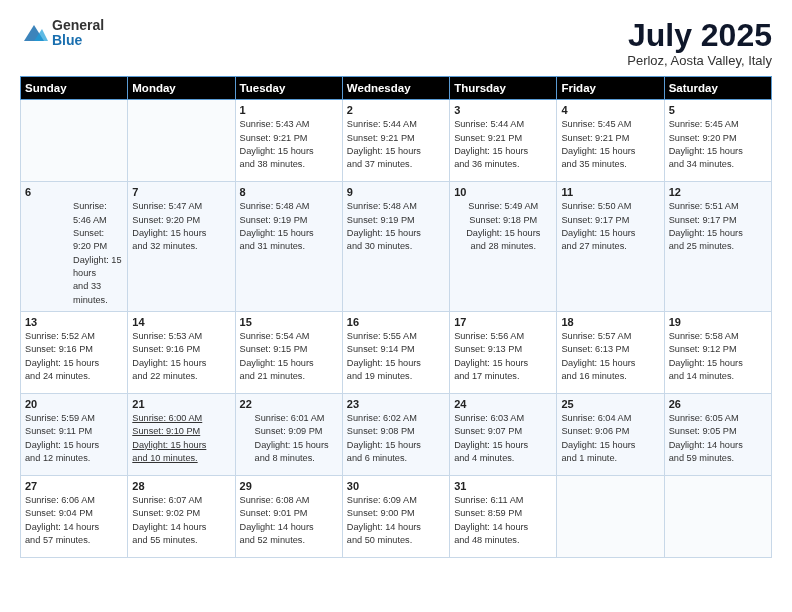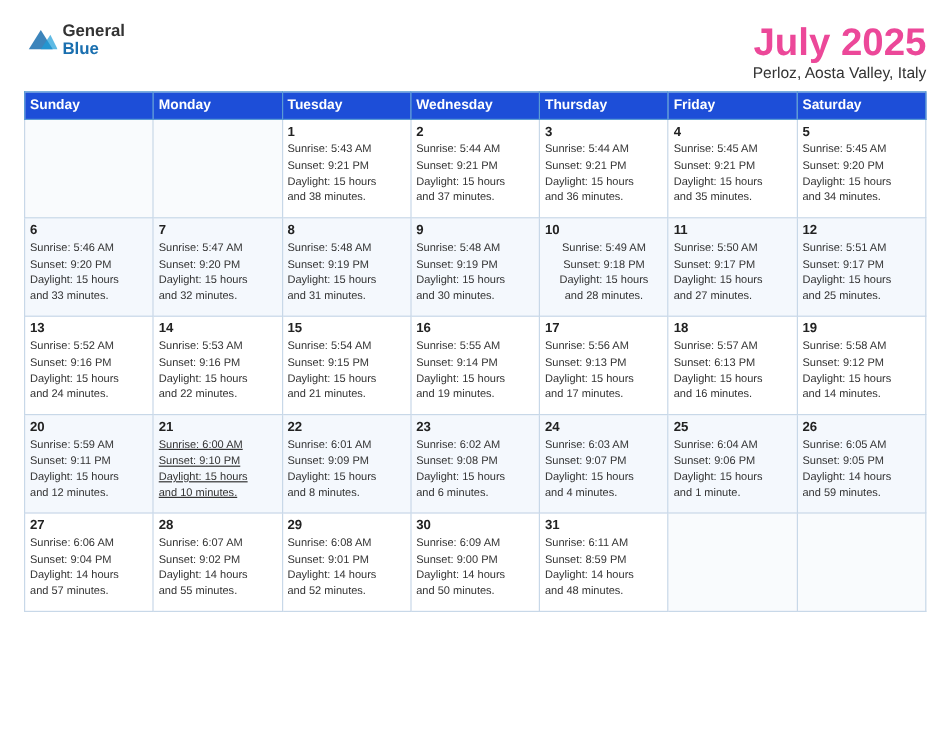--- a/index.html
+++ b/index.html
@@ -46,36 +46,36 @@
     .logo-icon {
       width: 28px;
       height: 28px;
     }
     .title-block {
       text-align: right;
     }
     .main-title {
       font-size: 32px;
       font-weight: bold;
-      color: #ec4899;
+      color: #0f172a;
       line-height: 1.1;
     }
     .subtitle {
       font-size: 13px;
       color: #333;
     }
     
     .calendar {
       width: 100%;
       border-collapse: collapse;
       flex: 1;
       table-layout: fixed;
     }
     .calendar thead tr {
-      background: #1d4ed8;
+      background: #000000;
       color: #fff;
     }
     .calendar thead th {
       font-size: 11.5px;
       font-weight: bold;
       padding: 5px 4px;
       text-align: left;
       border: 1px solid #5a9bd4;
     }
     .calendar tbody tr {
@@ -175,21 +175,21 @@
             <span class="day-num">5</span>
             <div class="day-info" style="white-space: pre-line;">Sunrise: 5:45 AM
 Sunset: 9:20 PM
 Daylight: 15 hours
 and 34 minutes.</div>
           </td>
         </tr>
         <tr>
           <td>
             <span class="day-num">6</span>
-            <div class="day-info" style="white-space: pre-line;">Sunrise: 5:46 AM
+            <div class="day-info" style="white-space: pre-line; margin-left: 48px;">Sunrise: 5:46 AM
 Sunset: 9:20 PM
 Daylight: 15 hours
 and 33 minutes.</div>
           </td>
           <td>
             <span class="day-num">7</span>
             <div class="day-info" style="white-space: pre-line;">Sunrise: 5:47 AM
 Sunset: 9:20 PM
 Daylight: 15 hours
 and 32 minutes.</div>
@@ -291,21 +291,21 @@
           </td>
           <td>
             <span class="day-num">21</span>
             <div class="day-info" style="white-space: pre-line; text-decoration: underline;">Sunrise: 6:00 AM
 Sunset: 9:10 PM
 Daylight: 15 hours
 and 10 minutes.</div>
           </td>
           <td>
             <span class="day-num">22</span>
-            <div class="day-info" style="white-space: pre-line;">Sunrise: 6:01 AM
+            <div class="day-info" style="white-space: pre-line; margin-left: 15px;">Sunrise: 6:01 AM
 Sunset: 9:09 PM
 Daylight: 15 hours
 and 8 minutes.</div>
           </td>
           <td>
             <span class="day-num">23</span>
             <div class="day-info" style="white-space: pre-line;">Sunrise: 6:02 AM
 Sunset: 9:08 PM
 Daylight: 15 hours
 and 6 minutes.</div>

